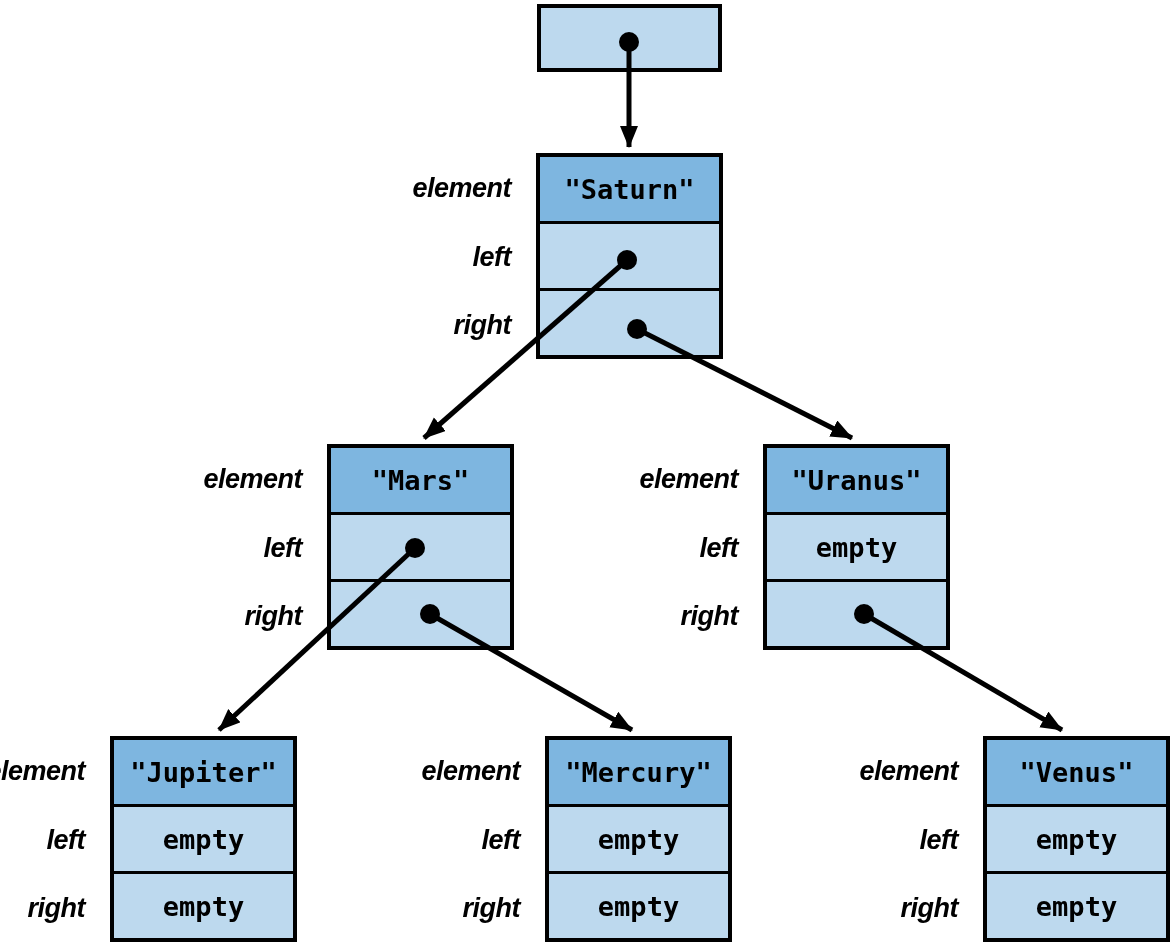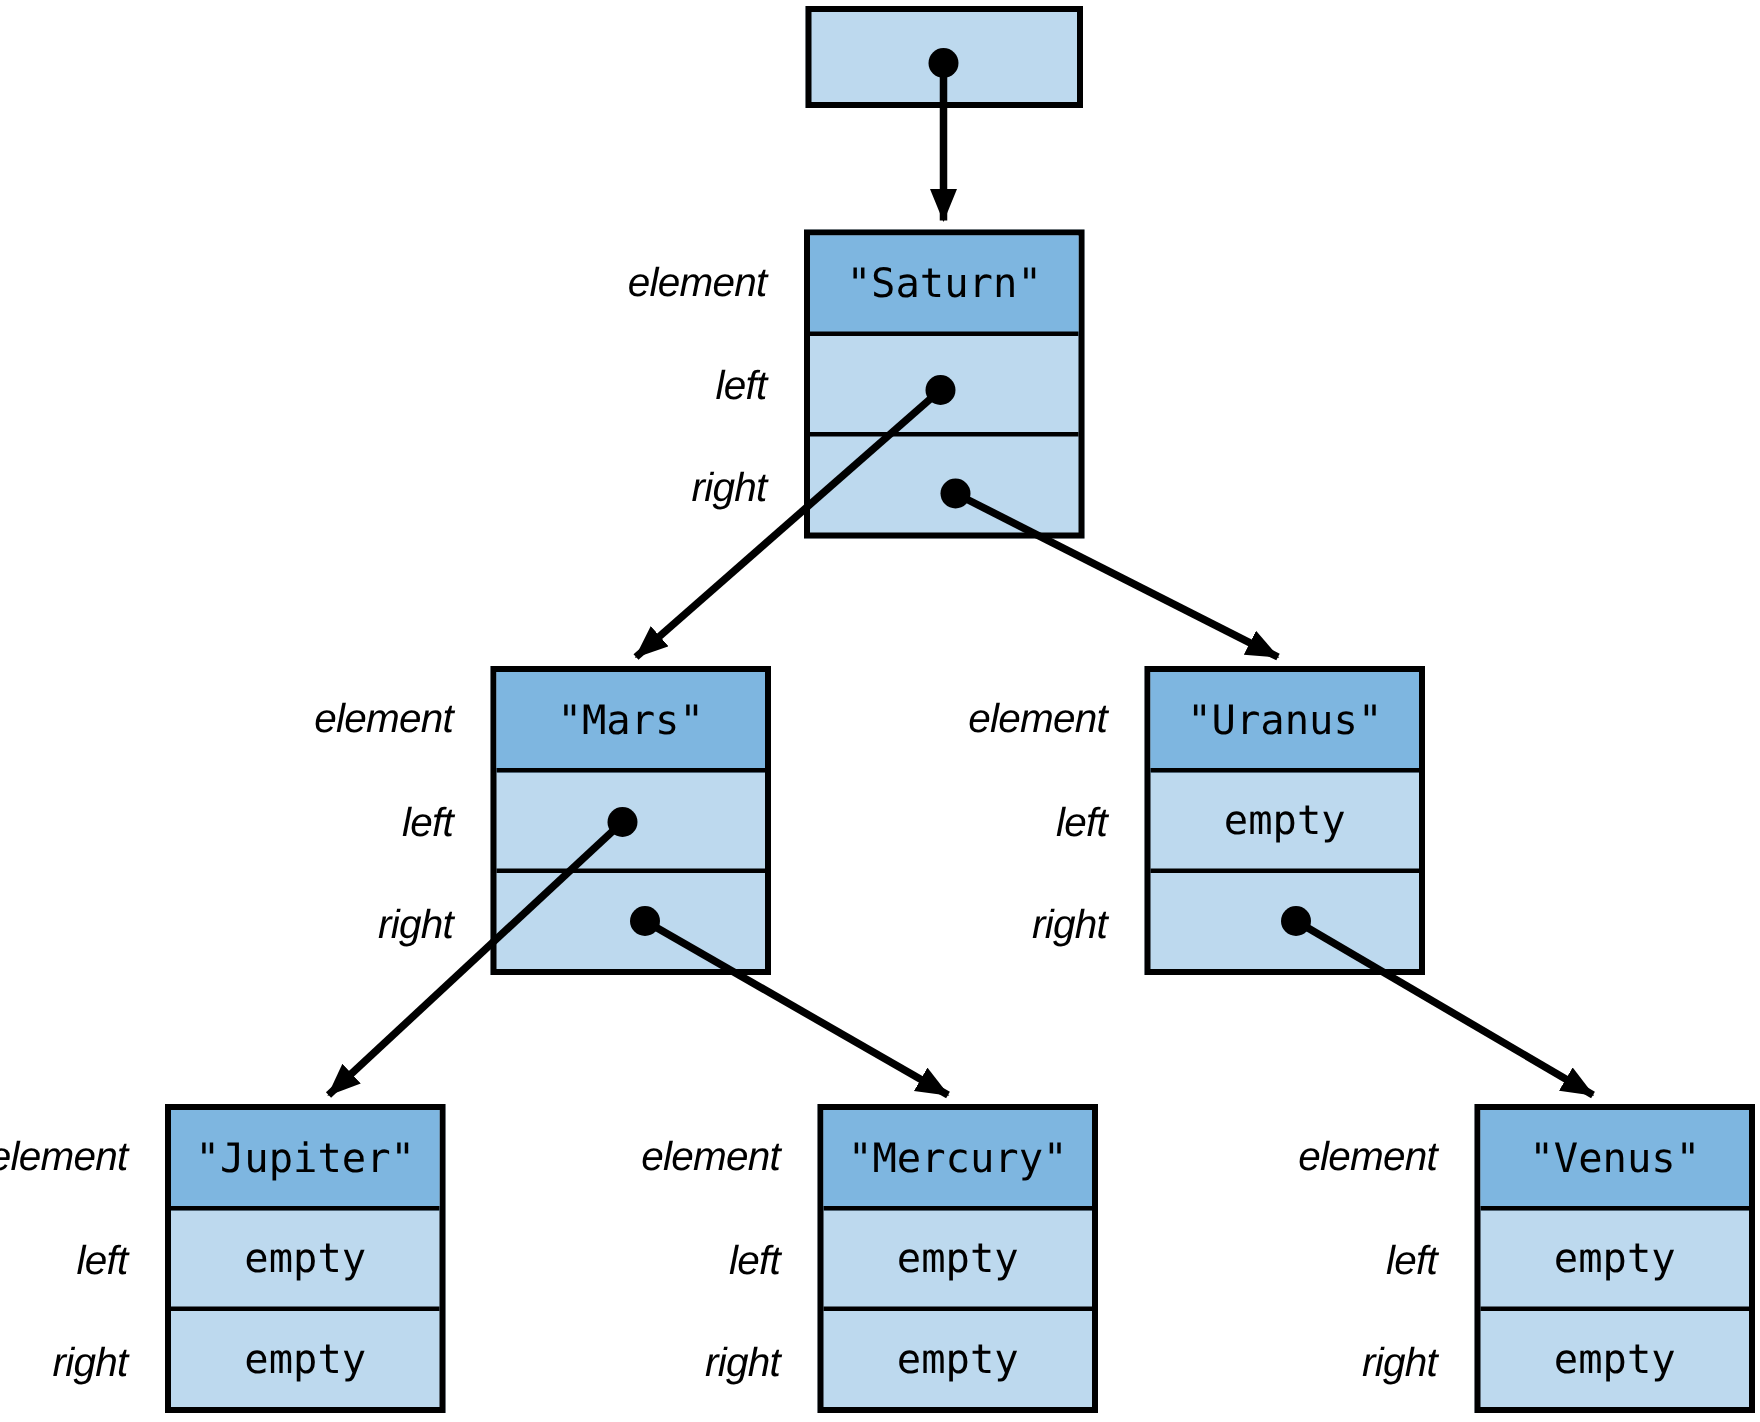--- a/index.html
+++ b/index.html
@@ -9,20 +9,21 @@
     --arrow:#000000;
     --background:#ffffff;
   }
   html,body{margin:0;padding:0;background:var(--background);}
   .canvas{
     position:relative;
     width:1173px;height:948px;
     background:var(--background);
     overflow:hidden;
     font-family:"Liberation Sans",sans-serif;
+    font-weight:bold;
   }
   .node{
     position:absolute;
     width:187px;
     box-sizing:border-box;
     border:4px solid var(--border);
     background:var(--cell-fill);
   }
   .cell{
     height:64px;

